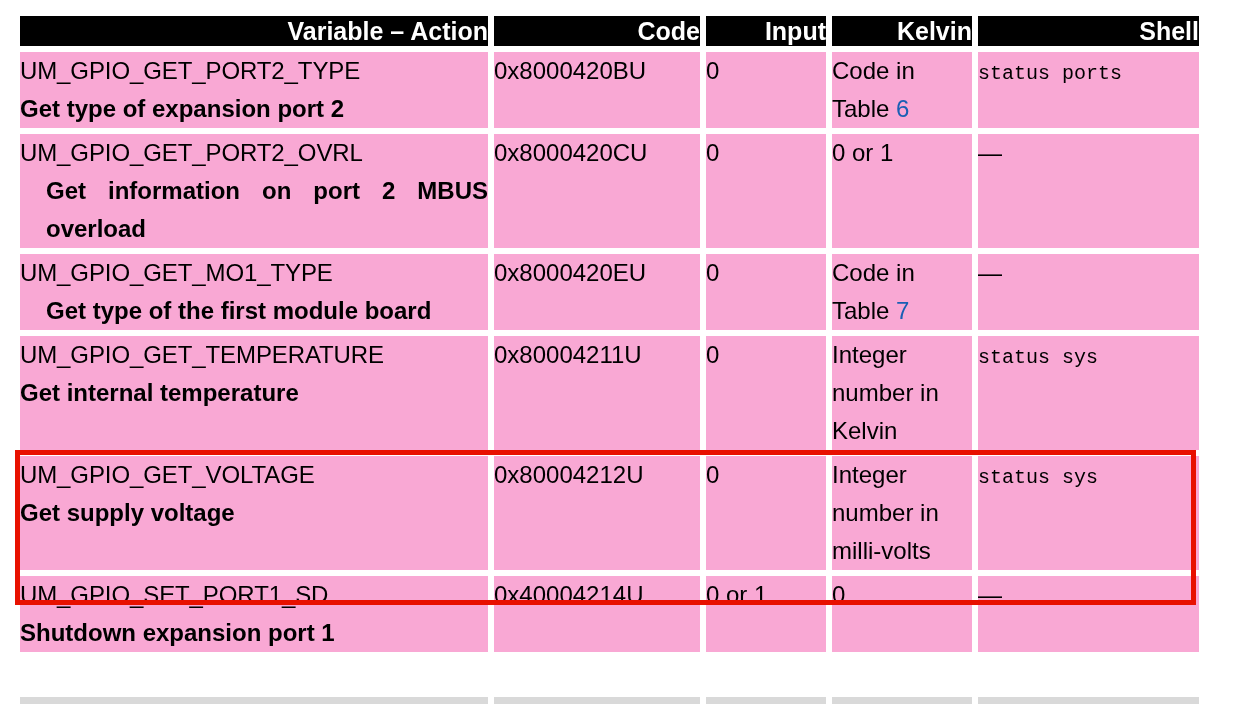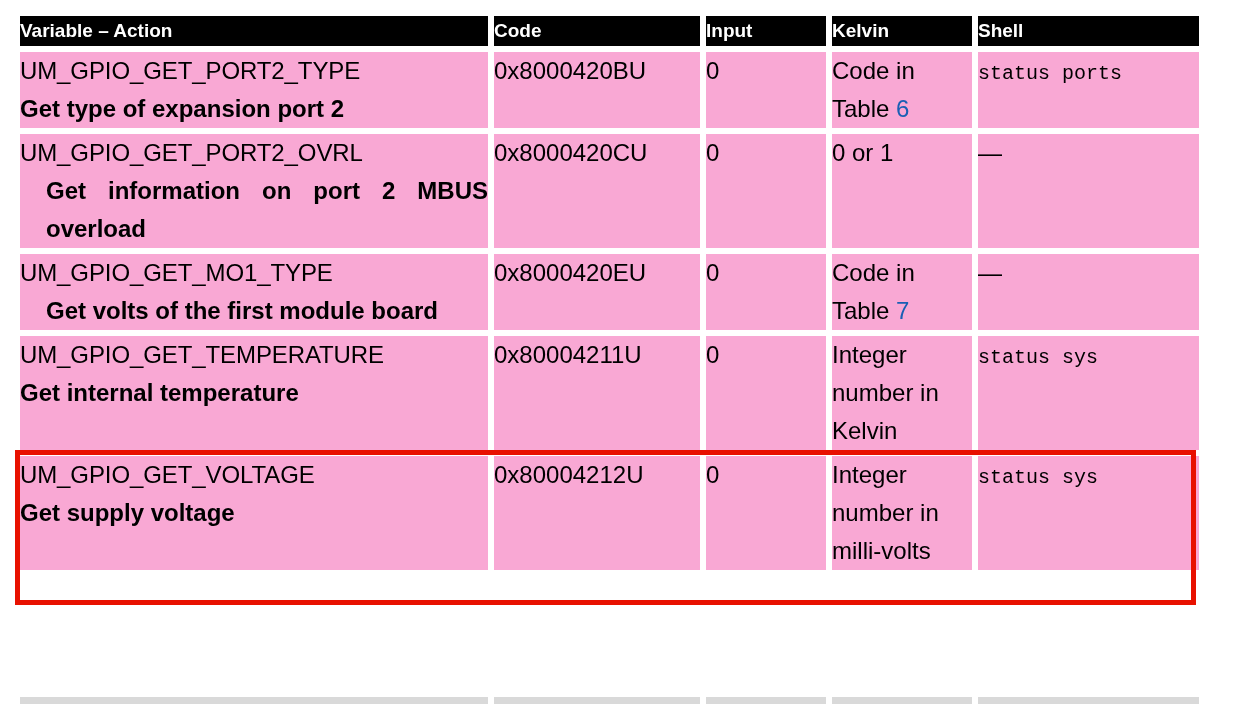--- a/index.html
+++ b/index.html
@@ -35,23 +35,23 @@
     padding: 0;
     margin: 0;
     vertical-align: top;
   }
 
   
   thead th {
     background: #000000;
     color: #ffffff;
     font-weight: bold;
-    font-size: 19px;
+    font-size: 25px;
     line-height: 30px;
-    text-align: left;
+    text-align: right;
     padding: 5px 0 6px 10px;
     white-space: nowrap;
   }
 
   
   tbody td {
     background: #f9a8d4;
     color: #000000;
     font-size: 24px;
     line-height: 38px;
@@ -165,21 +165,21 @@
             <span class="var-desc justify">Get information on port 2 MBUS overload</span>
           </td>
           <td><span>0x8000420CU</span></td>
           <td><span>0</span></td>
           <td><span>0 or 1</span></td>
           <td><span class="dash">—</span></td>
         </tr>
         <tr>
           <td>
             <span class="var-name">UM_GPIO_GET_MO1_TYPE</span>
-            <span class="var-desc justify">Get volts of the first module board</span>
+            <span class="var-desc justify">Get type of the first module board</span>
           </td>
           <td><span>0x8000420EU</span></td>
           <td><span>0</span></td>
           <td><span>Code in Table </span><span class="link">7</span></td>
           <td><span class="dash">—</span></td>
         </tr>
         <tr>
           <td>
             <span class="var-name">UM_GPIO_GET_TEMPERATURE</span>
             <span class="var-desc">Get internal temperature</span>
@@ -191,20 +191,30 @@
         </tr>
         <tr>
           <td>
             <span class="var-name">UM_GPIO_GET_VOLTAGE</span>
             <span class="var-desc">Get supply voltage</span>
           </td>
           <td><span>0x80004212U</span></td>
           <td><span>0</span></td>
           <td><span>Integer number in milli-volts</span></td>
           <td><span class="mono">status sys</span></td>
+        </tr>
+        <tr>
+          <td>
+            <span class="var-name">UM_GPIO_SET_PORT1_SD</span>
+            <span class="var-desc">Shutdown expansion port 1</span>
+          </td>
+          <td><span>0x40004214U</span></td>
+          <td><span>0 or 1</span></td>
+          <td><span>0</span></td>
+          <td><span class="dash">—</span></td>
         </tr>
       </tbody>
   </table>
 </div>
 
 <div id="highlight-box"></div>
 
 <div id="partial-row">
   <div class="pcell" style="left:0px;   width:468px;"></div>
   <div class="pcell" style="left:474px; width:206px;"></div>

